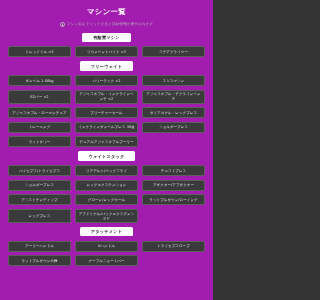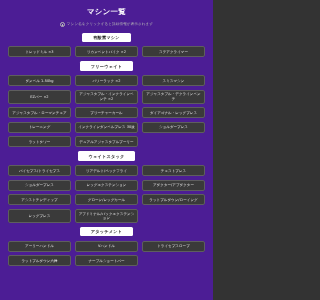--- a/index.html
+++ b/index.html
@@ -6,21 +6,21 @@
   html, body {
     width: 213px;
     height: 300px;
     background: #333333;
     font-family: "DejaVu Sans", "Liberation Sans", sans-serif;
     overflow: hidden;
   }
   .page {
     width: 213px;
     height: 300px;
-    background: #4c1d95;
+    background: #a21caf;
     padding: 7px 6px 4px 6px;
     display: flex;
     flex-direction: column;
     align-items: center;
   }
   .page-title {
     color: #ffffff;
     font-size: 7.4px;
     font-weight: bold;
     letter-spacing: 0.3px;

